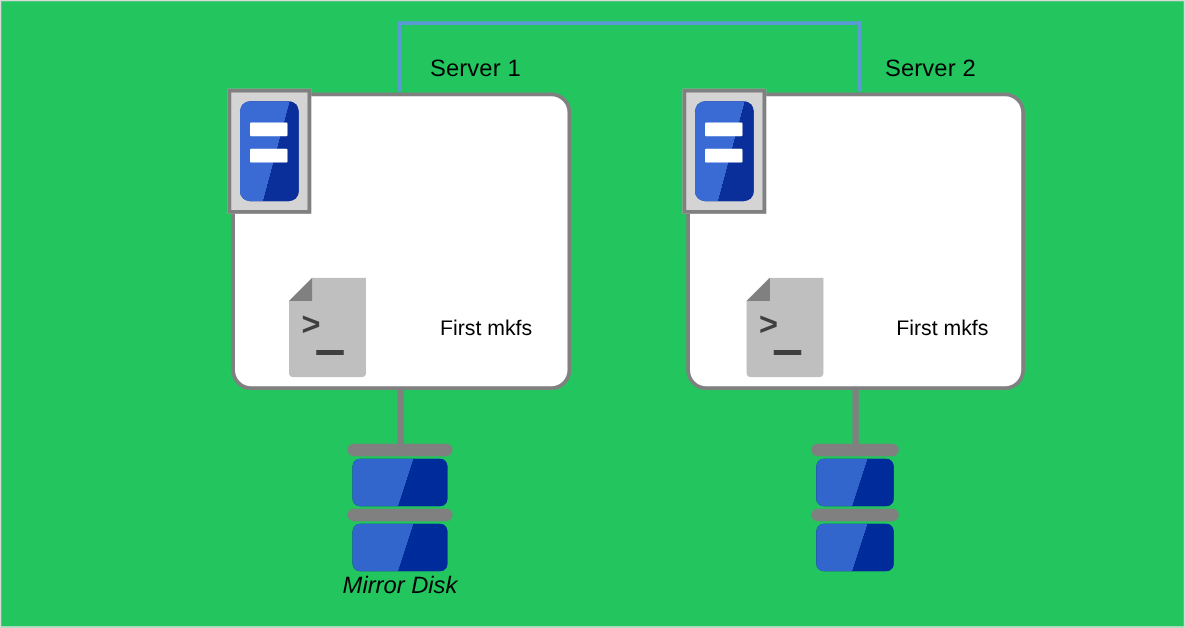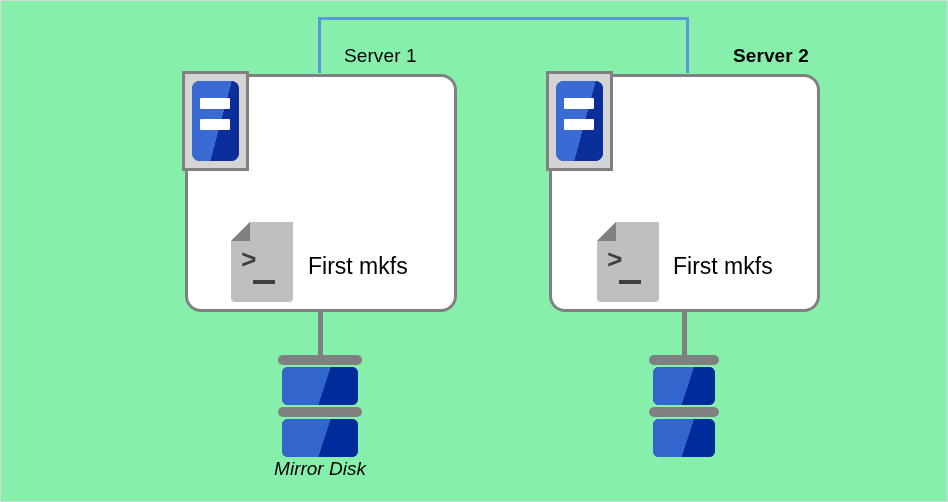--- a/index.html
+++ b/index.html
@@ -4,21 +4,21 @@
 <style>
   html, body {
     margin: 0;
     padding: 0;
     background: #ffffff;
   }
   #canvas {
     position: relative;
     width: 948px;
     height: 502px;
-    background: #86efac;
+    background: #22c55e;
     box-sizing: border-box;
     border: 1px solid #d9d9d9;
     overflow: hidden;
     font-family: "Liberation Sans", "DejaVu Sans", sans-serif;
   }
 
   
   .link-h {
     position: absolute;
     background: #5b9bd5;
@@ -120,23 +120,24 @@
     left: 22px;
     top: 58px;
     width: 22px;
     height: 4px;
     background: #3f3f3f;
   }
 
   
   .doc-caption {
     position: absolute;
-    font-size: 23px;
+    font-size: 17px;
     color: #000000;
     white-space: nowrap;
+    margin-left: 44px;
   }
 
   
   .cable {
     position: absolute;
     width: 5px;
     background: #808080;
   }
 
   
@@ -207,21 +208,21 @@
       <div class="disk-block-face"></div>
     </div>
     <div class="disk-plate" style="top:52px; width:84px; height:10px;"></div>
     <div class="disk-block" style="top:64px; width:76px; height:38px;">
       <div class="disk-block-face"></div>
     </div>
   </div>
 
   <div class="disk-caption" style="left:219px; top:457px; width:200px;font-style:italic;">Mirror Disk</div>
 
-  <div class="server-label" style="left:732px; top:44px;font-weight:bold;">Server 2</div>
+  <div class="server-label" style="left:707px; top:44px;">Server 2</div>
 
   <div class="server-box" style="left:548px; top:73px; width:271px; height:238px;"></div>
 
   <div class="srv-icon" style="left:545px; top:70px;">
     <div class="srv-icon-inner">
       <div class="srv-icon-lite"></div>
       <div class="srv-bar b1"></div>
       <div class="srv-bar b2"></div>
     </div>
   </div>

